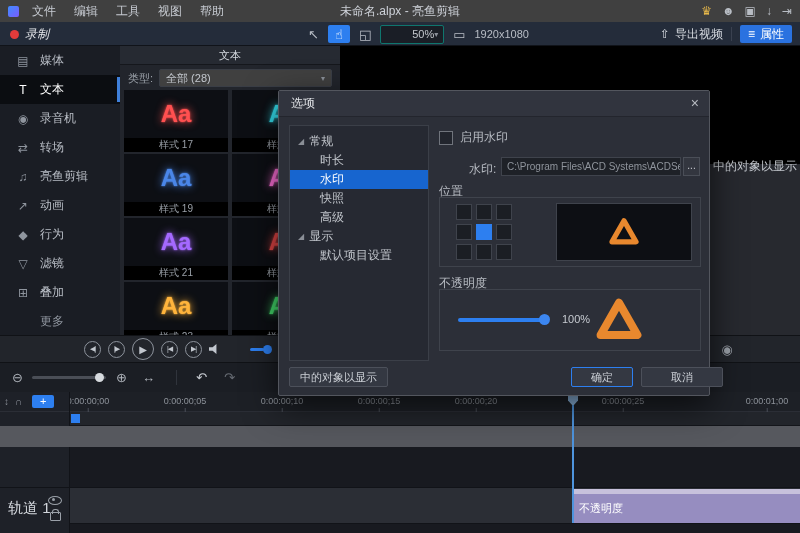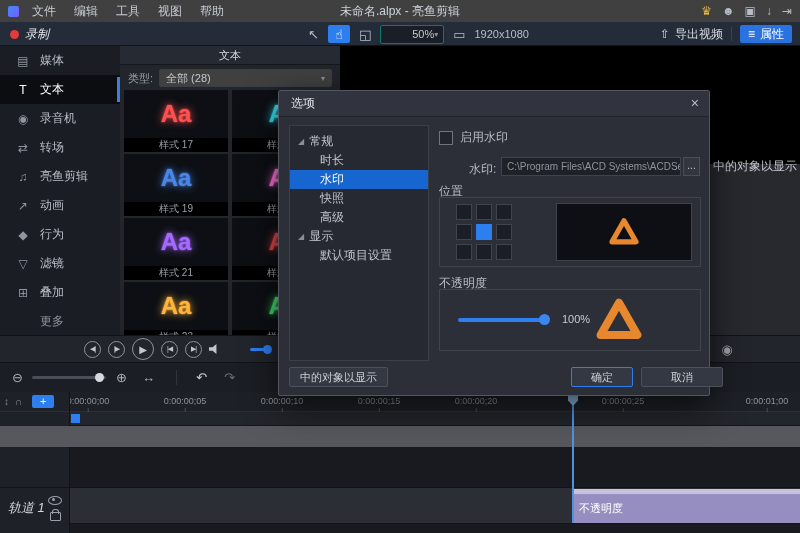--- a/index.html
+++ b/index.html
@@ -80,21 +80,21 @@
   .tick{position:absolute;top:4px;transform:translateX(-50%);font-size:9px;color:#8d929a;white-space:nowrap;}
   .tick::after{content:"";position:absolute;left:50%;top:12px;width:1px;height:4px;background:#4a4f58;}
   .gutter{position:absolute;left:0;top:0;width:70px;height:141px;background:#1e2128;border-right:1px solid #111318;z-index:2;box-sizing:border-box;}
   .g-tools{height:20px;display:flex;align-items:center;gap:6px;padding:0 4px;color:#8a8f98;font-size:10px;border-bottom:1px solid #2b2e36;box-sizing:border-box;}
   .addtrack{width:22px;height:13px;background:#2d7ff0;border-radius:2px;color:#fff;font-size:11px;line-height:13px;text-align:center;margin-left:4px;}
   .rowA{position:absolute;left:70px;top:20px;right:0;height:14px;background:#22252b;border-bottom:1px solid #14161b;box-sizing:border-box;}
   .mini-clip{position:absolute;left:1px;top:2px;width:9px;height:9px;background:#2d7ff0;}
   .grayband{position:absolute;left:0;top:34px;width:800px;height:21px;background:#56585e;z-index:3;}
   .track1{position:absolute;left:70px;top:95px;right:0;height:37px;background:#2b2e35;border-top:1px solid #111318;border-bottom:1px solid #111318;box-sizing:border-box;}
   .track1-head{position:absolute;left:0;top:95px;width:70px;height:37px;border-top:1px solid #111318;box-sizing:border-box;}
-  .t1-label{position:absolute;left:8px;top:11px;font-size:13px;color:#d2d6dc;font-style:italic;}
+  .t1-label{position:absolute;left:8px;top:11px;font-size:15px;color:#d2d6dc;}
   .eye{position:absolute;right:8px;top:8px;width:12px;height:7px;border:1px solid #9aa0a8;border-radius:50%;}
   .eye::after{content:"";position:absolute;top:1px;left:3px;width:3px;height:3px;background:#9aa0a8;border-radius:50%;}
   .lock{position:absolute;right:9px;top:24px;width:9px;height:7px;border:1px solid #9aa0a8;border-radius:1px;}
   .lock::before{content:"";position:absolute;top:-4px;left:1px;width:5px;height:4px;border:1px solid #9aa0a8;border-bottom:none;border-radius:3px 3px 0 0;}
   .clip{position:absolute;left:503px;top:1px;width:227px;height:34px;background:#968dc0;display:flex;align-items:center;padding:5px 0 0 6px;box-sizing:border-box;}
   .clip::before{content:"";position:absolute;left:0;top:0;right:0;height:5px;background:#c7c1dc;}
   .clip-label{font-size:11px;color:#fff;}
   .playhead-line{position:absolute;left:572px;top:13px;width:2px;height:118px;background:#4e94dd;z-index:5;}
   .playhead-cap{position:absolute;left:568px;top:2px;width:10px;height:12px;background:#8fb9e2;clip-path:polygon(0 0,100% 0,100% 55%,50% 100%,0 55%);z-index:5;}
 

